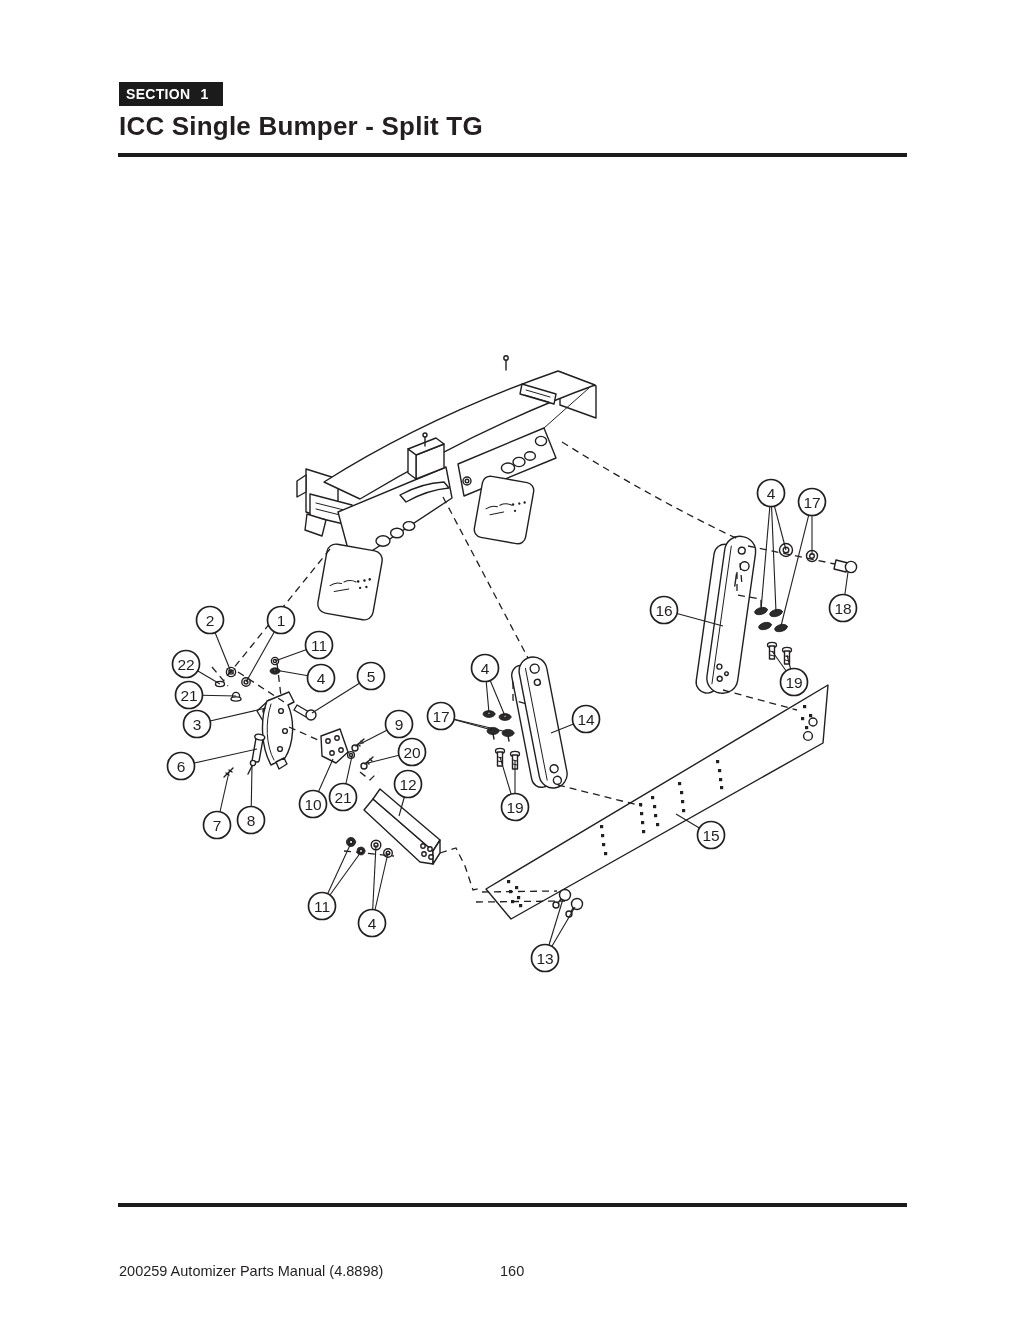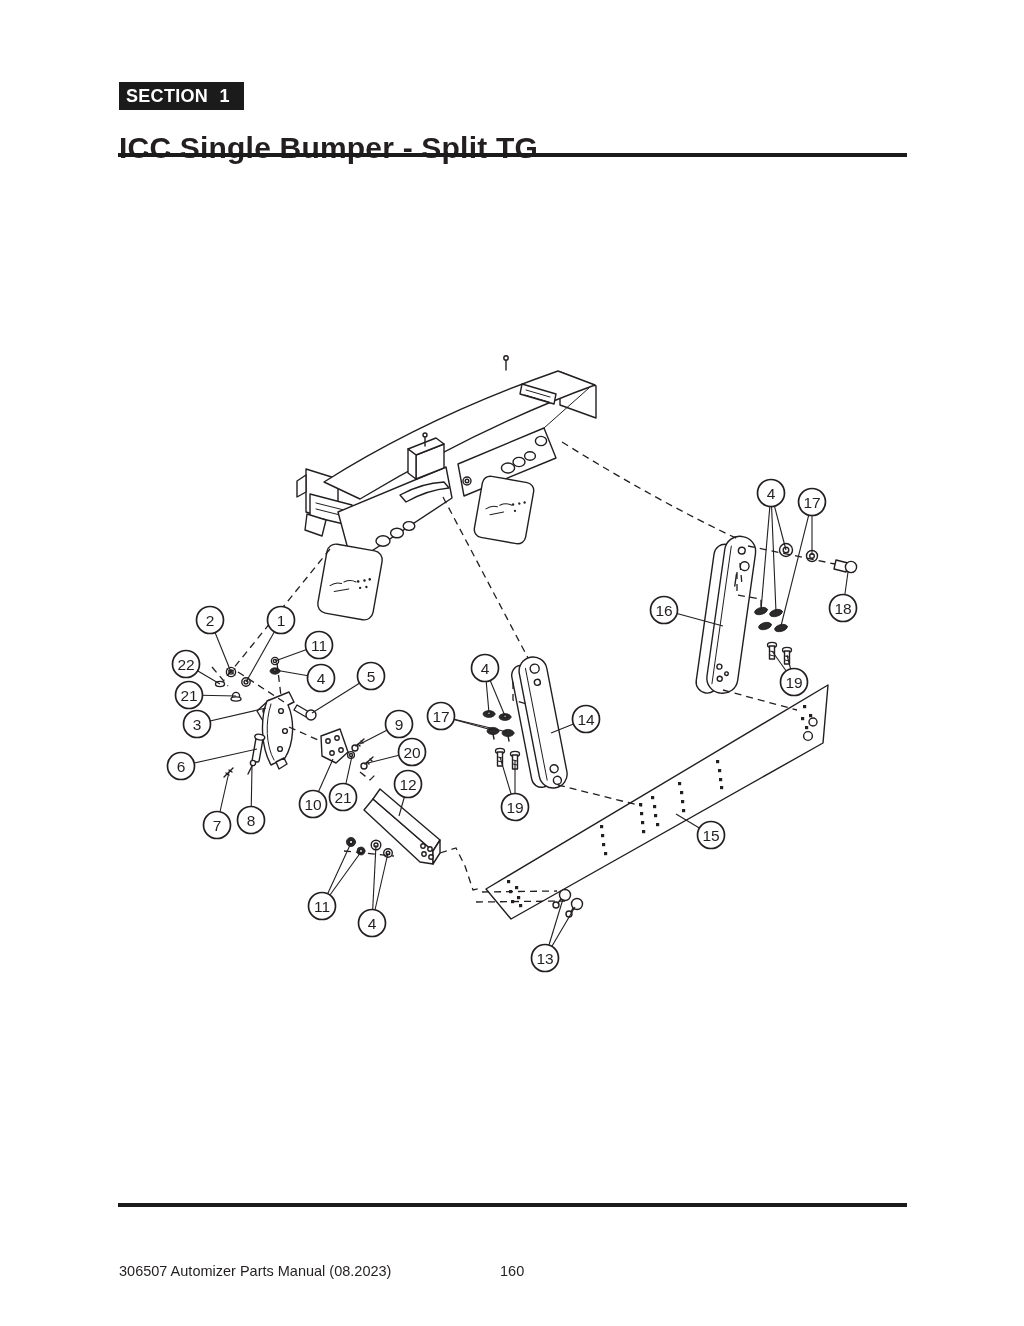--- a/index.html
+++ b/index.html
@@ -1,21 +1,21 @@
 <!DOCTYPE html>
 <html><head>
 <meta charset="utf-8">
 <style>
   html,body{margin:0;padding:0;background:#e8e8e8;}
   .page{position:relative;width:1024px;height:1326px;background:#ffffff;margin:0 auto;
         font-family:"Liberation Sans",sans-serif;color:#231f20;overflow:hidden;}
   .header{position:absolute;left:119px;top:82px;}
   .section-badge{display:inline-block;background:#1b1b1b;color:#ffffff;font-weight:bold;
-        font-size:18px;line-height:1;padding:5px 14px 5px 7px;word-spacing:6px;letter-spacing:.3px;}
-  .page-title{font-size:30px;font-weight:bold;letter-spacing:.2px;margin-top:21px;white-space:nowrap;}
+        font-size:14px;line-height:1;padding:5px 14px 5px 7px;word-spacing:6px;letter-spacing:.3px;}
+  .page-title{font-size:26px;font-weight:bold;letter-spacing:.2px;margin-top:5px;white-space:nowrap;}
   .rule{position:absolute;left:118px;width:789px;height:4px;background:#1b1b1b;}
   .rule-top{top:153px;}
   .rule-bottom{top:1203px;}
   .footer-left{position:absolute;left:119px;top:1263px;font-size:14.5px;}
   .footer-page{position:absolute;left:500px;top:1263px;font-size:14.5px;}
   svg.diagram{position:absolute;left:0;top:0;width:1024px;height:1326px;}
   .art{stroke:#231f20;stroke-width:1.4;fill:none;stroke-linejoin:round;stroke-linecap:round;}
   .art .w{fill:#ffffff;}
   .art .dk{fill:#2b2b2b;stroke:#231f20;stroke-width:.8;}
   .art .hole{fill:#ffffff;}
@@ -447,15 +447,15 @@
           <text x="372" y="928.5">4</text>
         </g>
         <g>
           <circle cx="545" cy="958" r="13.5"></circle>
           <text x="545" y="963.5">13</text>
         </g>
       </g>
   </svg>
 
   <div class="rule rule-bottom"></div>
-  <div class="footer-left">306507 Automizer Parts Manual (08.2023)</div>
+  <div class="footer-left">200259 Automizer Parts Manual (4.8898)</div>
   <div class="footer-page">160</div>
 </div>
 
 </body></html>

